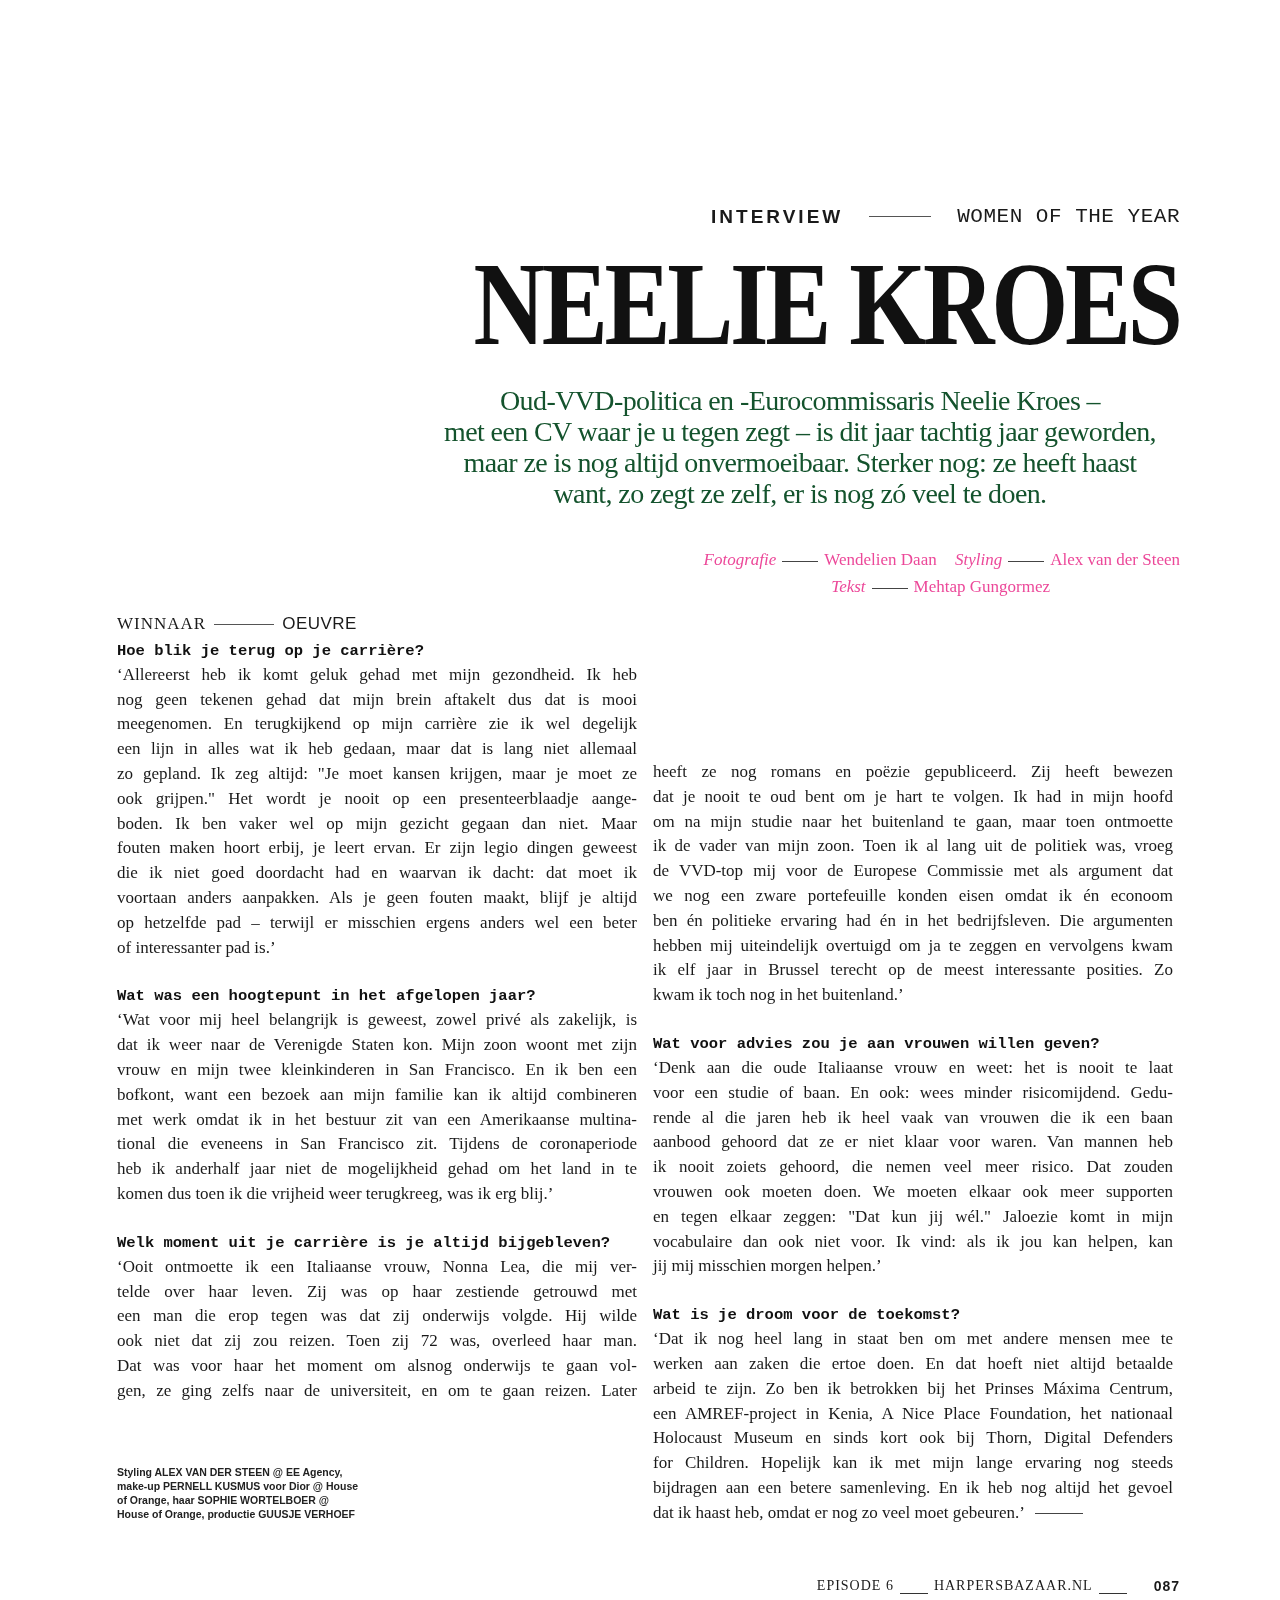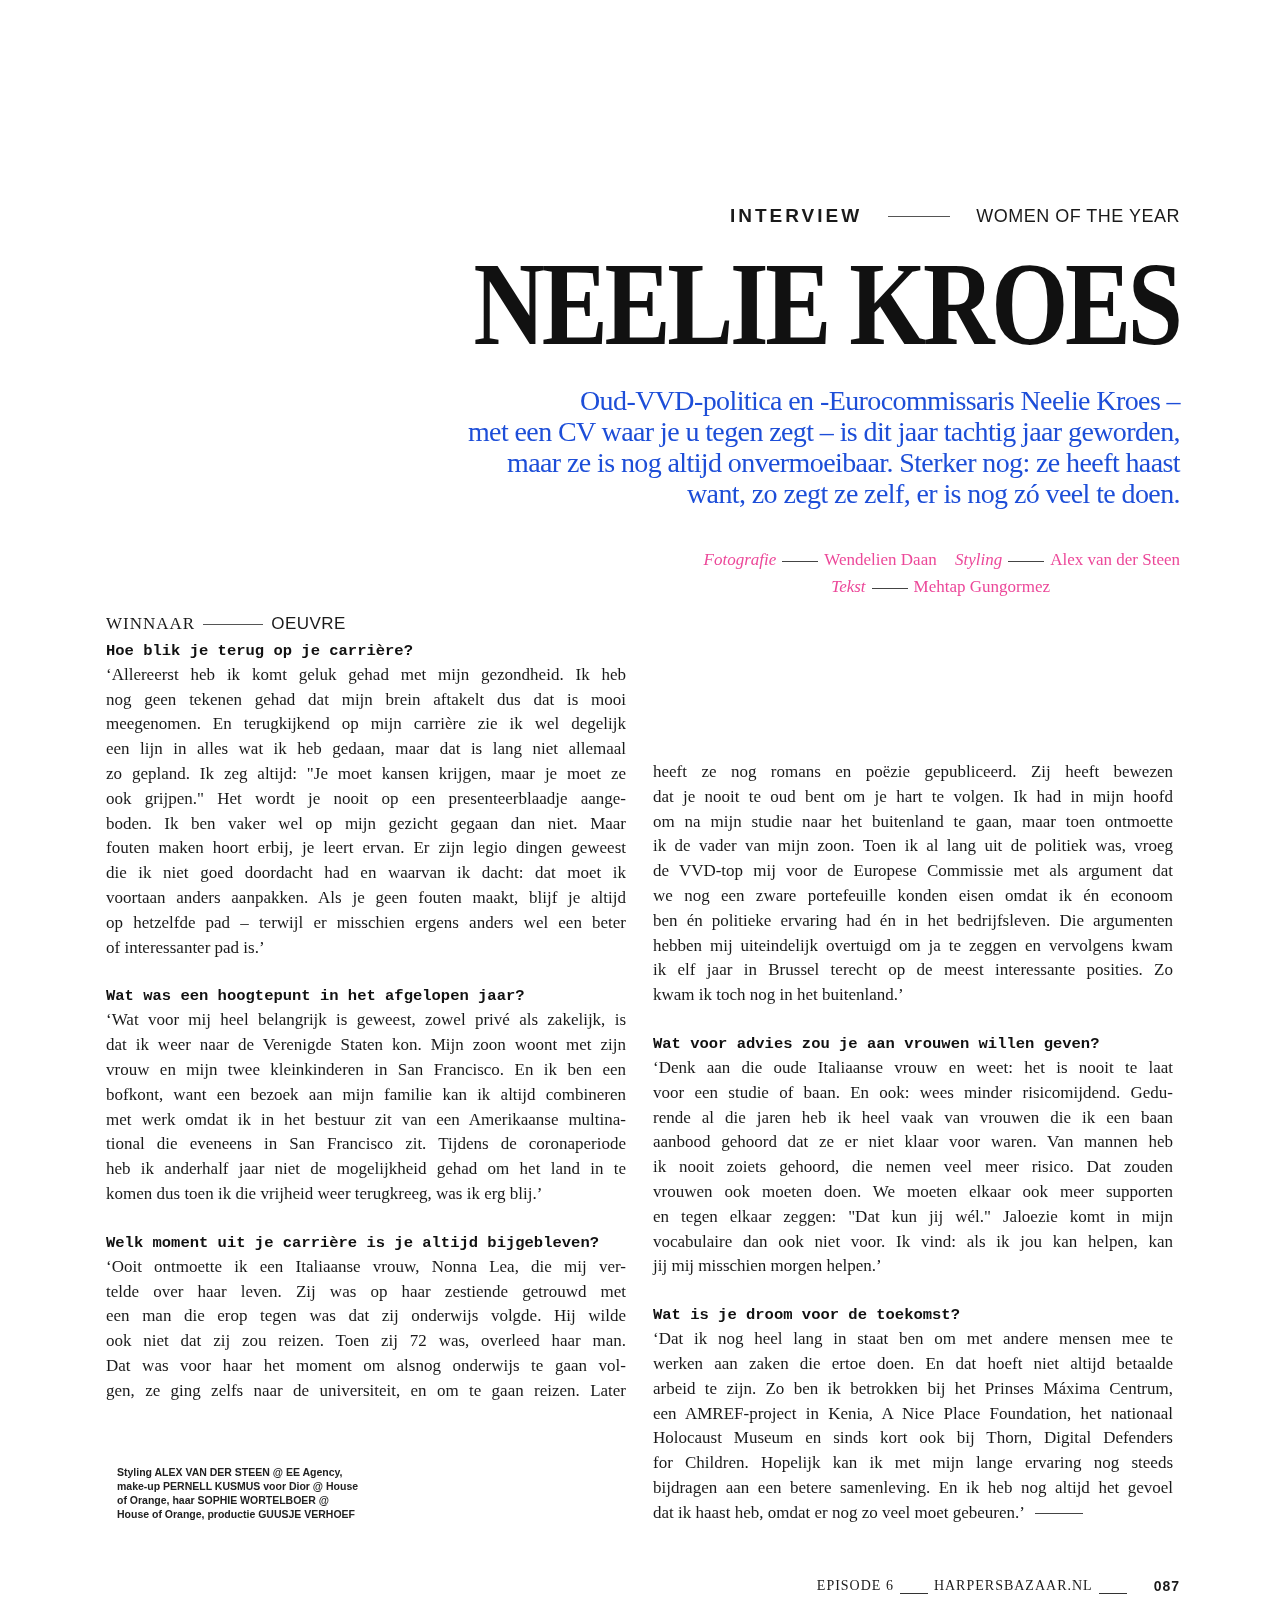--- a/index.html
+++ b/index.html
@@ -6,50 +6,50 @@
   html, body { width: 1280px; height: 1600px; background: #ffffff; overflow: hidden; }
   body { position: relative; color: #1a1a1a; font-family: "Liberation Serif", serif; }
 
   .kicker {
     position: absolute; top: 205px; right: 100px;
     display: flex; align-items: center; gap: 20px;
     font-size: 19px; white-space: nowrap; margin-left: 44px;
   }
   .kicker .sans-bold { font-family: "Liberation Sans", sans-serif; font-weight: 700; letter-spacing: 3px; font-size: 19px; }
   .kicker .rule { display: inline-block; width: 62px; height: 1px; background: #555; margin: 0 6px; }
-  .kicker .serif-caps { font-family: Liberation Sans, sans-serif; letter-spacing: 0.5px; font-size: 18px; }
+  .kicker .serif-caps { font-family: Liberation Mono, monospace; letter-spacing: 0.5px; font-size: 21px; }
 
   .title {
     position: absolute; top: 250px; right: 100px;
     font-family: "Liberation Serif", serif;
     font-size: 118px; line-height: 110px; letter-spacing: -4px;
     transform: scaleX(0.84); transform-origin: right center;
     white-space: nowrap; color: #111;
   }
 
   .lead {
     position: absolute; top: 385px; right: 100px; width: 760px;
-    text-align: right;
+    text-align: center;
     font-size: 28px; line-height: 31px; letter-spacing: -0.6px;
-    color: #1d4ed8;
+    color: #14532d;
   }
   .lead span { display: block; white-space: nowrap; }
 
   .credits {
     position: absolute; top: 546px; right: 100px; width: 600px;
     text-align: right; font-size: 17px; line-height: 27px; color: #ec4899;
   }
   .credits .row { white-space: nowrap; }
   .credits .row2 { padding-right: 130px; }
   .credits em { font-style: italic; }
   .credits .dash { display: inline-block; width: 36px; height: 1px; background: #444; vertical-align: middle; margin: 0 6px; }
   .credits .gap { display: inline-block; width: 14px; }
 
   .col { position: absolute; width: 520px; font-size: 17px; line-height: 24.8px; text-align: justify; }
-  .col-left { left: 106px; top: 612px; }
+  .col-left { left: 117px; top: 612px; }
   .col-right { left: 653px; top: 760px; }
 
   .section-label { display: flex; align-items: center; font-size: 17px; margin-bottom: 2px; }
   .section-label .serif-caps { letter-spacing: 1px; }
   .section-label .rule { display: inline-block; width: 60px; height: 1px; background: #555; margin: 0 8px; }
   .section-label .sans-bold { font-family: "Liberation Sans", sans-serif; font-weight: 400; letter-spacing: 0.5px; }
 
   .q { font-family: Liberation Mono, monospace; font-weight: 700; font-size: 15.5px; line-height: 24px; color: #111; }
   .a { margin-bottom: 24px; }
   .line { display: block; text-align-last: justify; white-space: nowrap; }

